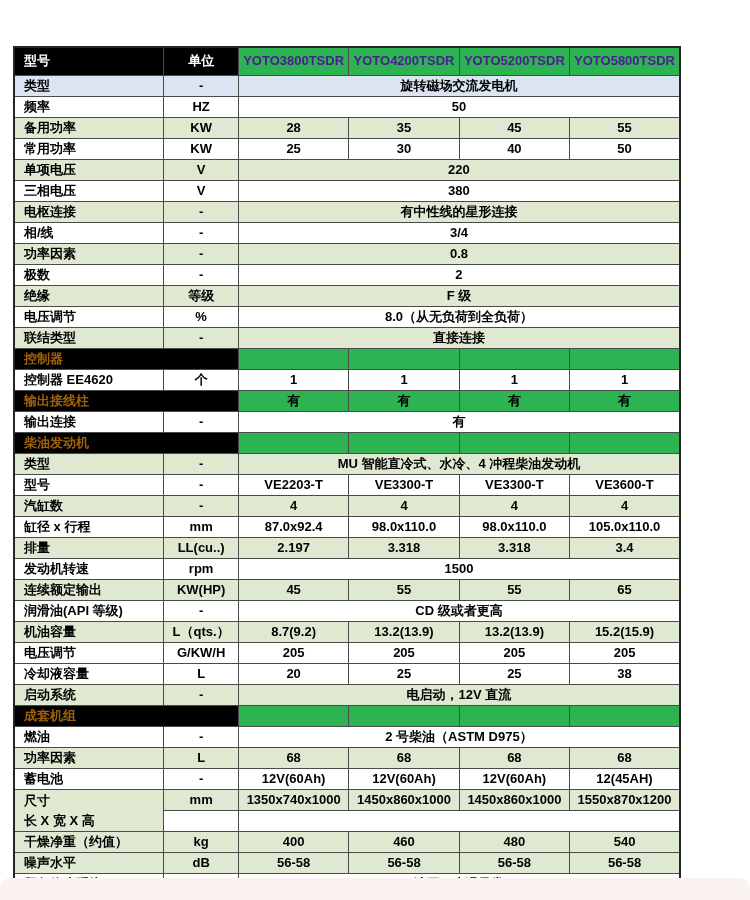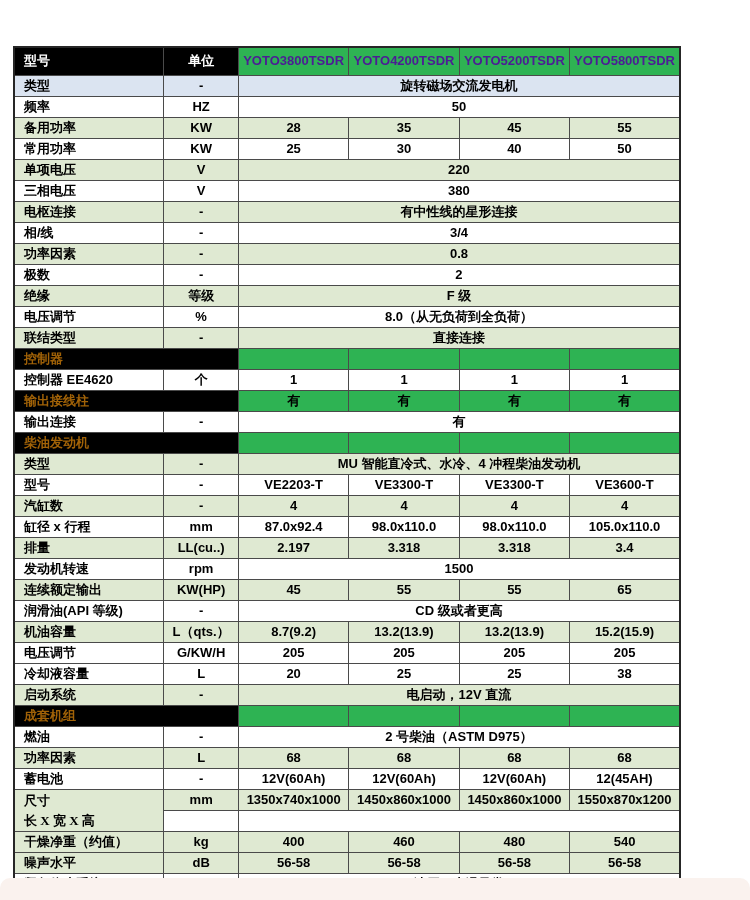--- a/index.html
+++ b/index.html
@@ -16,21 +16,21 @@
   th{height:27px;}
   .cell-label{text-align:left;padding-left:9px;}
   .cell-center{text-align:center;}
   .h-black{background:var(--section-black);color:#fff;}
   .h-model{background:var(--header-green);color:#4c1d95;text-align:center;letter-spacing:0px;}
   tr.bg-green td{background:var(--light-green);}
   tr.bg-white td{background:#ffffff;}
   tr.bg-blue td{background:var(--light-blue);}
   tr.section td.sec-label{background:var(--section-black);color:#a16207;}
   tr.section td.sec-val{background:var(--header-green);color:#000;text-align:center;}
-  td.tall-label{background:#ffffff;vertical-align:middle;font-family:Liberation Serif, serif;}
+  td.tall-label{background:#ffffff;vertical-align:middle;}
   td.tall-label div{line-height:20px;}
   .footer-band{position:absolute;left:0;bottom:0;width:750px;height:22px;
                background:var(--footer-band);border-radius:10px 10px 0 0;}
 </style>
 </head>
 <body>
 
 <div class="table-wrap">
   <table class="spec">
     <colgroup>

